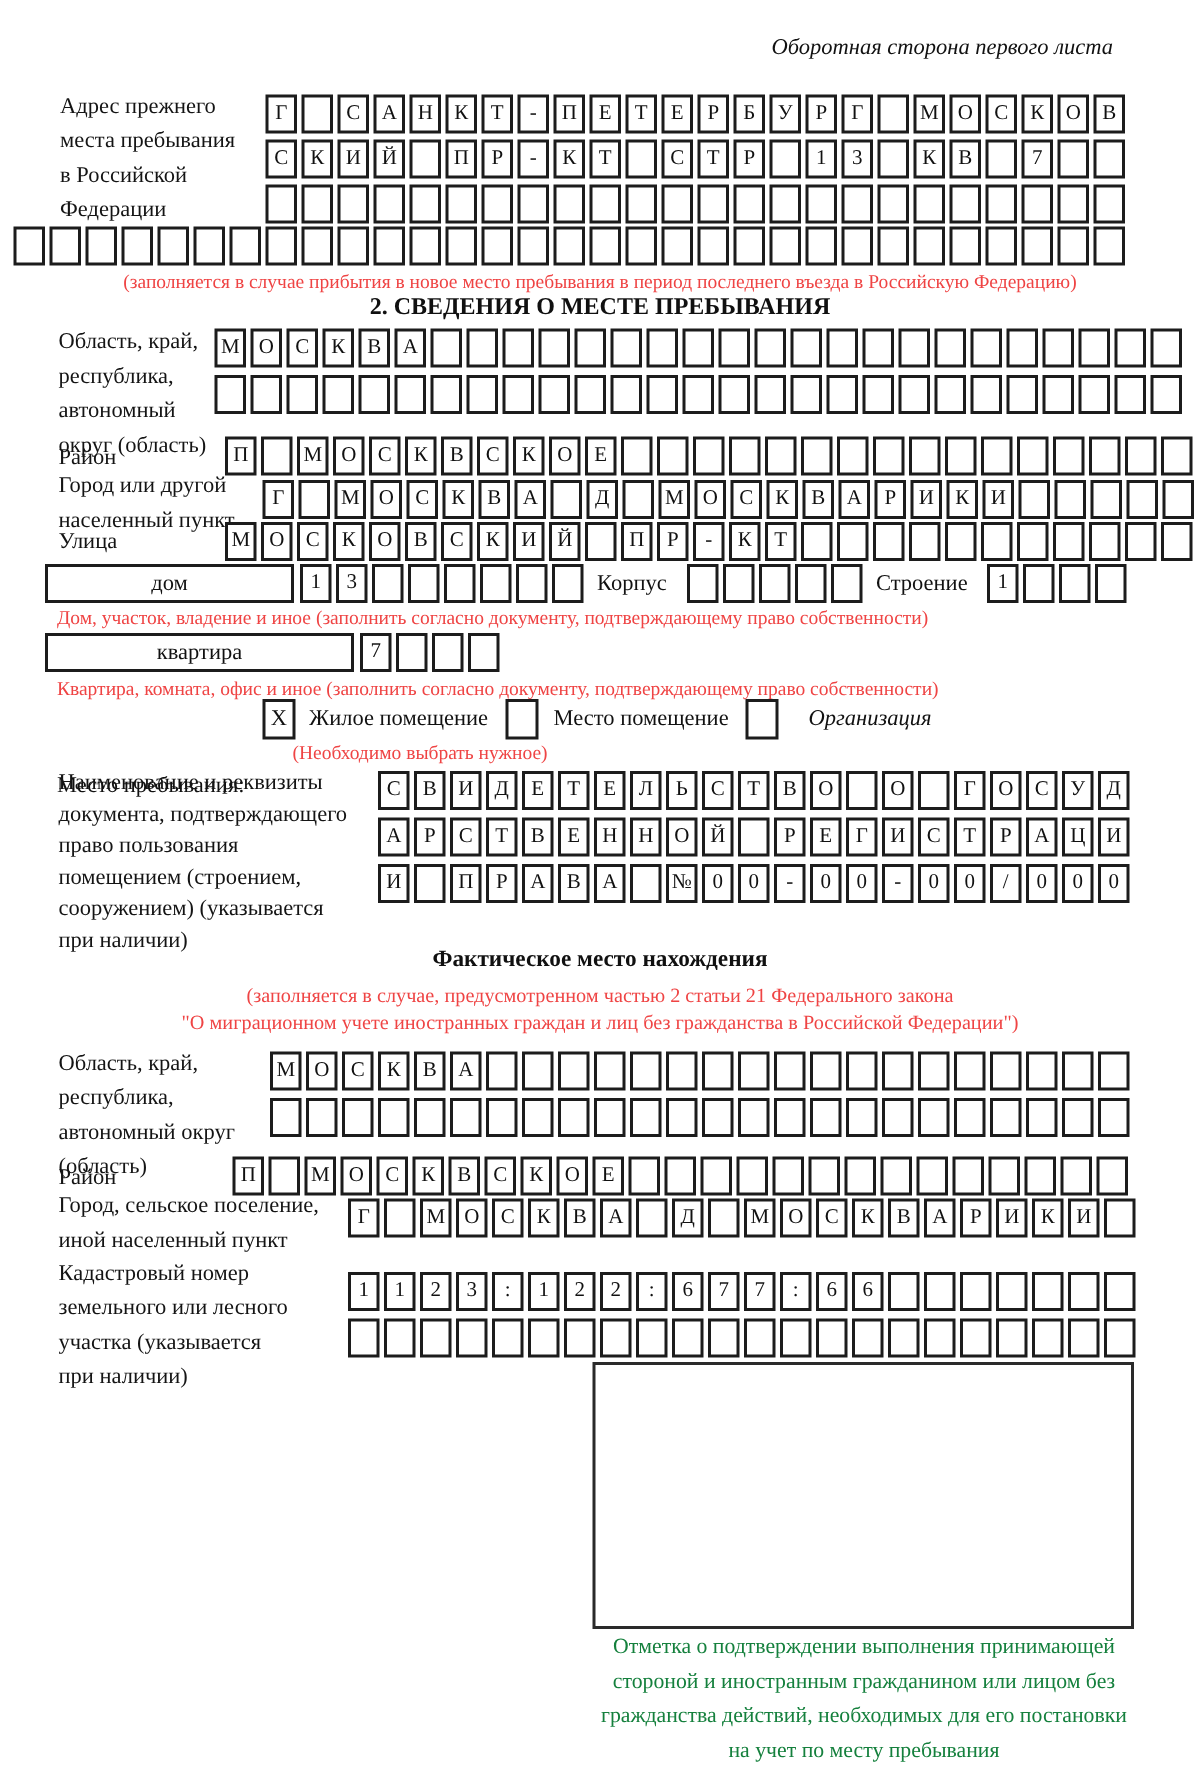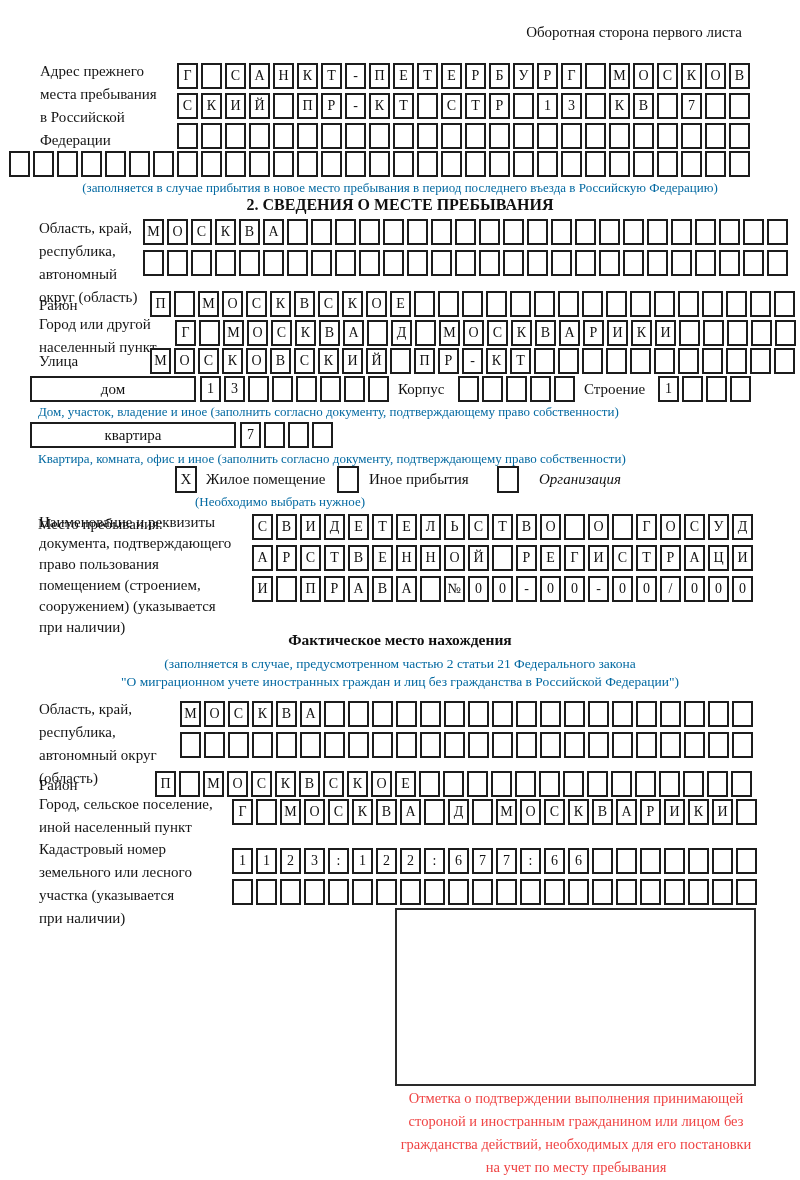--- a/index.html
+++ b/index.html
@@ -10,32 +10,32 @@
   .lbl-line{white-space:nowrap;}
   .cellrow{position:absolute;display:flex;gap:3px;}
   .cell{width:21px;height:26px;border:2px solid #1c1c1c;box-sizing:border-box;flex:0 0 auto;
         display:flex;align-items:center;justify-content:center;
         font-size:14px;line-height:1;background:#fff;}
   .labelbox{position:absolute;height:26px;border:2px solid #1c1c1c;box-sizing:border-box;
         display:flex;align-items:center;justify-content:center;font-size:15px;background:#fff;}
   .inline-lbl{position:absolute;font-size:15px;line-height:26px;white-space:nowrap;}
   .chk{position:absolute;width:22px;height:27px;border:2px solid #1c1c1c;box-sizing:border-box;
         display:flex;align-items:center;justify-content:center;font-size:15px;background:#fff;}
-  .cap{position:absolute;font-size:13px;line-height:16px;color:#0369a1;white-space:nowrap;}
+  .cap{position:absolute;font-size:13px;line-height:16px;color:#ef4444;white-space:nowrap;}
   .cap-center{left:0;width:100%;text-align:center;}
   .title{position:absolute;left:0;width:100%;text-align:center;font-weight:bold;font-size:16px;color:#101010;}
   .stampbox{position:absolute;border:2px solid #2a2a2a;background:#fff;}
-  .stampcap{position:absolute;font-size:14.5px;line-height:23px;text-align:center;color:#ef4444;}
+  .stampcap{position:absolute;font-size:14.5px;line-height:23px;text-align:center;color:#15803d;}
 </style>
 </head>
 <body>
 
 <div class="page">
 
-  <div class="abs" style="top:24px;right:58px;font-size:15px;">Оборотная сторона первого листа</div>
+  <div class="abs" style="top:24px;right:58px;font-size:15px;font-style:italic;">Оборотная сторона первого листа</div>
 
   <div class="lbl" style="left:40px;top:60px;">
       <div class="lbl-line">Адрес прежнего</div>
       <div class="lbl-line">места пребывания</div>
       <div class="lbl-line">в Российской</div>
       <div class="lbl-line">Федерации</div>
     </div>
   <div class="cellrow" style="left:177px;top:63px;">
       <span class="cell">Г</span>
       <span class="cell"></span>
@@ -345,21 +345,21 @@
       <span class="cell"></span>
       <span class="cell"></span>
       <span class="cell"></span>
     </div>
   <div class="cap" style="left:38px;top:451px;">Квартира, комната, офис и иное (заполнить согласно документу, подтверждающему право собственности)</div>
 
   <div class="inline-lbl" style="left:38px;top:466px;margin-top:45px;">Место пребывания:</div>
   <div class="chk" style="left:175px;top:466px;">X</div>
   <div class="inline-lbl" style="left:206px;top:466px;">Жилое помещение</div>
   <div class="chk" style="left:337px;top:466px;"></div>
-  <div class="inline-lbl" style="left:369px;top:466px;">Иное прибытия</div>
+  <div class="inline-lbl" style="left:369px;top:466px;">Место помещение</div>
   <div class="chk" style="left:497px;top:466px;"></div>
   <div class="inline-lbl" style="left:539px;top:466px;font-style:italic;">Организация</div>
   <div class="cap" style="left:195px;top:494px;width:300px;text-align:left;">(Необходимо выбрать нужное)</div>
 
   <div class="lbl" style="left:39px;top:512px;line-height:21px;">
       <div class="lbl-line">Наименование и реквизиты</div>
       <div class="lbl-line">документа, подтверждающего</div>
       <div class="lbl-line">право пользования</div>
       <div class="lbl-line">помещением (строением,</div>
       <div class="lbl-line">сооружением) (указывается</div>

